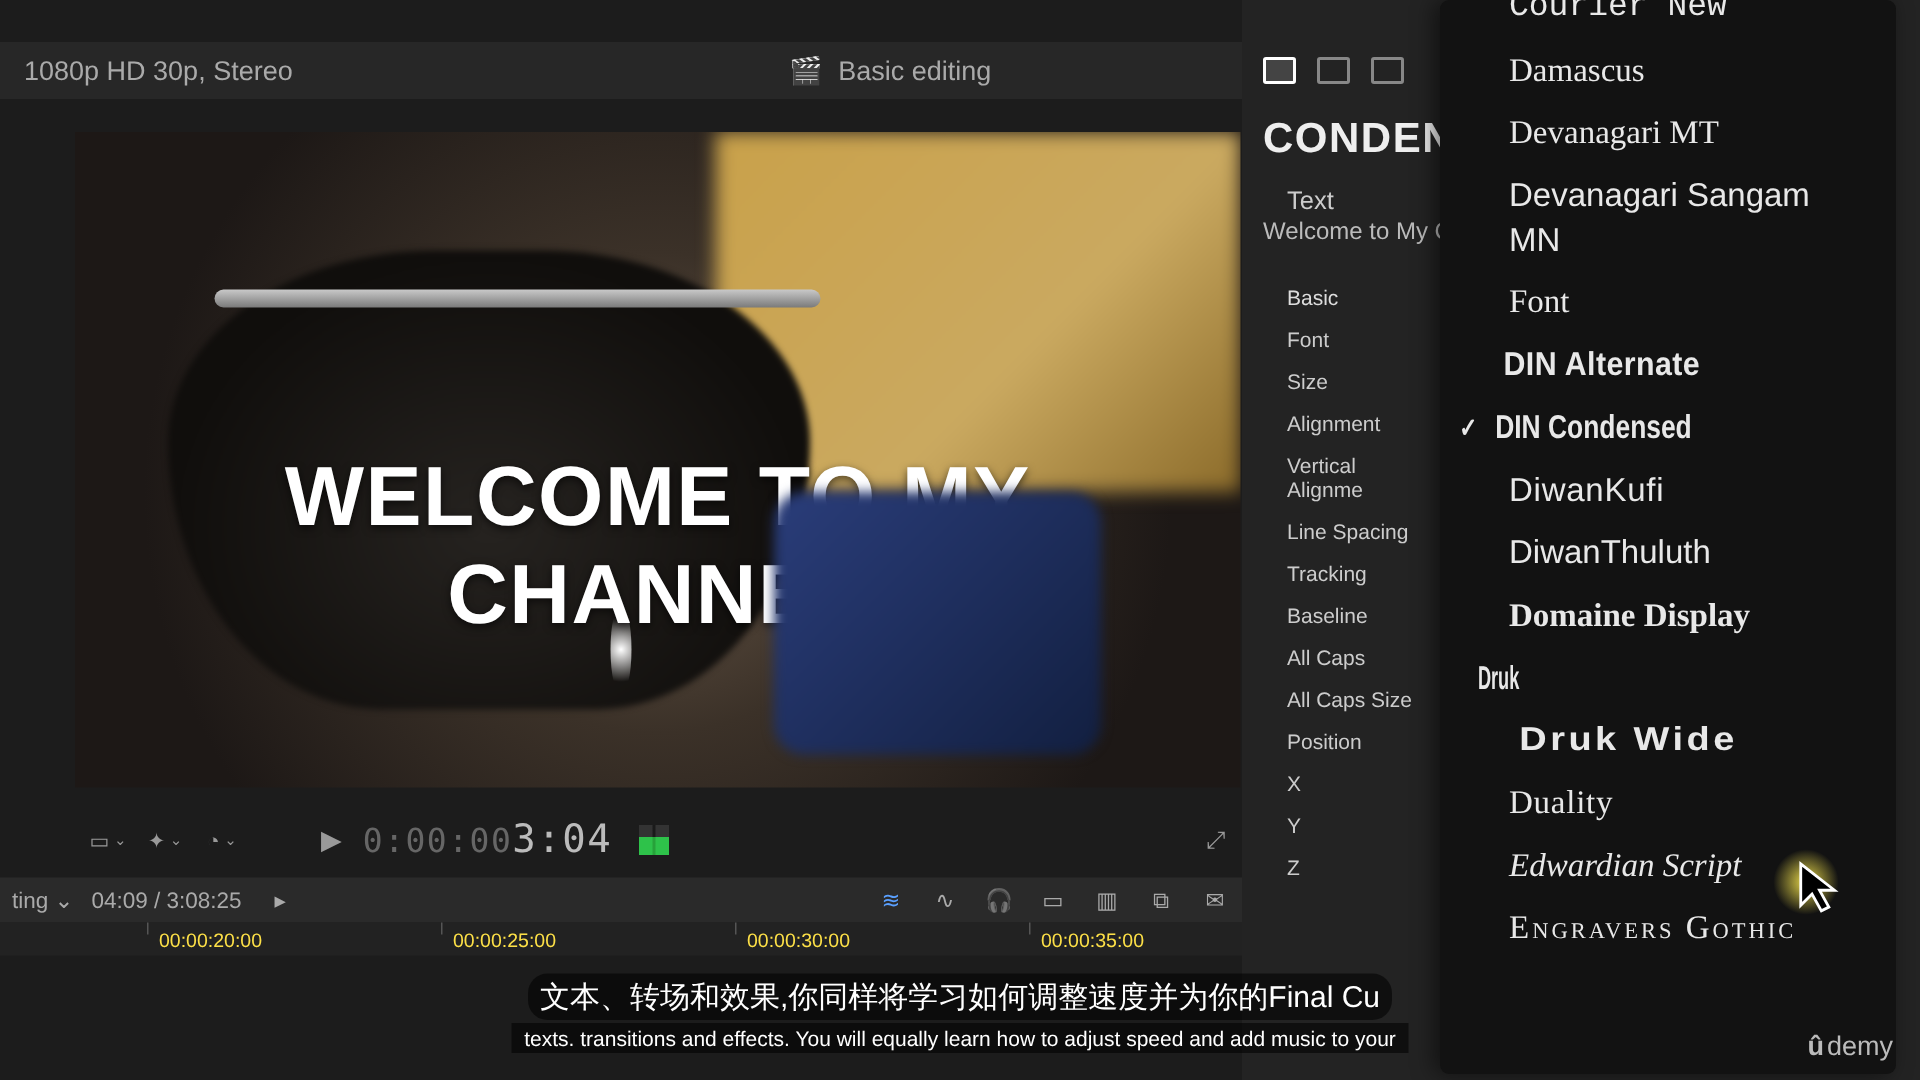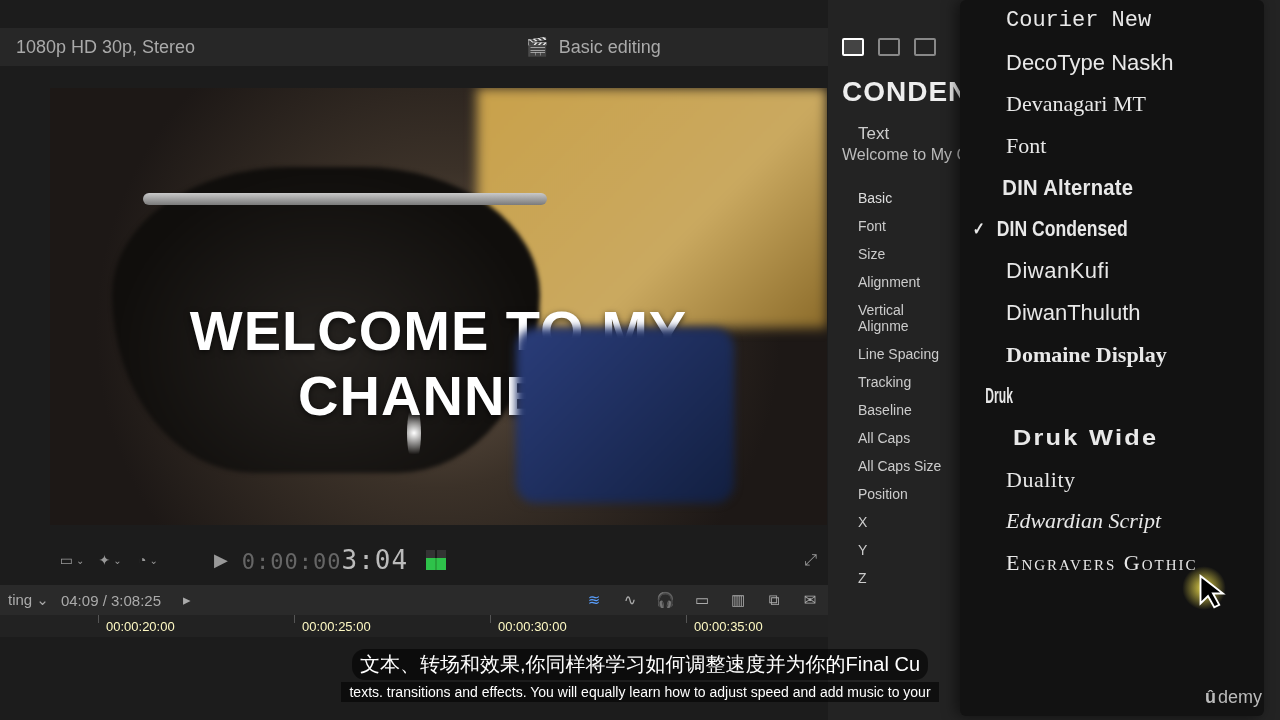--- a/index.html
+++ b/index.html
@@ -23,21 +23,21 @@
   .vb-icon { width:24px; height:24px; display:inline-flex; align-items:center; justify-content:center; margin-right:14px; font-size:14px; }
   .vb-icon .chev { font-size:10px; margin-left:3px; }
   .play { margin-left:40px; margin-right:14px; font-size:18px; }
   .timecode { font-family:monospace; font-size:22px; color:#666; letter-spacing:1px; }
   .timecode .big { color:#bbb; font-size:26px; }
   .meters { width:20px; height:20px; background:linear-gradient(to top,#27a23a 60%,#1a1a1a 60%); margin-left:18px; display:flex; gap:2px;}
   .meters span{flex:1;background:linear-gradient(to top,#2ec24a 60%,#333 60%);}
   .fullscreen { margin-left:auto; font-size:16px; }
   .timeline-hdr { position:absolute; left:0; top:585px; width:830px; height:30px; background:#2a2a2a; display:flex; align-items:center; padding:0 8px; color:#aaa; font-size:15px; gap:12px; }
   .tl-icon { width:24px; text-align:center; }
-  .ruler { position:absolute; left:0; top:615px; width:860px; height:22px; background:#222; color:#fef9c3; font-size:13px; display:flex; align-items:center; }
+  .ruler { position:absolute; left:0; top:615px; width:860px; height:22px; background:#222; color:#fde047; font-size:13px; display:flex; align-items:center; }
   .ruler span { position:absolute; }
   .tick0 { left:106px; } .tick1 { left:302px; } .tick2 { left:498px; } .tick3 { left:694px; }
   .ruler i { position:absolute; top:0; width:1px; height:8px; background:#555; }
 
   .inspector { position:absolute; right:0; top:0; bottom:0; width:452px; background:#232323; }
   .insp-top { position:absolute; left:0; top:28px; width:132px; height:38px; display:flex; align-items:center; gap:14px; padding-left:14px; }
   .insp-top .ii { width:22px;height:18px;border:2px solid #888; border-radius:2px;}
   .insp-top .ii.sel { border-color:#fff; background:#444;}
   .section-title { position:absolute; left:14px; top:76px; font-size:28px; font-weight:800; letter-spacing:1px; color:#eee; font-family:Arial,sans-serif; }
   .insp-body { position:absolute; left:0; top:118px; width:132px; }
@@ -170,30 +170,33 @@
       <div class="prop">Baseline</div>
       <div class="prop">All Caps</div>
       <div class="prop">All Caps Size</div>
       <div class="prop">Position</div>
       <div class="prop">X</div>
       <div class="prop">Y</div>
       <div class="prop">Z</div>
 
     </div>
 
-    <div class="fontlist" id="fontlist" style="padding-top: 16px;">
+    <div class="fontlist" id="fontlist" style="padding-top: 0px;">
 
     <div class="item f-courier" style="margin-top: -16px;">
           <span>Courier New</span>
         </div>
-        <div class="item f-deconaskh">
-          <span>DecoType Naskh</span>
+        <div class="item f-damascus">
+          <span>Damascus</span>
         </div>
         <div class="item f-devmt">
           <span>Devanagari MT</span>
+        </div>
+        <div class="item f-devsangam">
+          <span>Devanagari Sangam MN</span>
         </div>
         <div class="item f-didot">
           <span>Font</span>
         </div>
         <div class="item f-dinalt">
           <span>DIN Alternate</span>
         </div>
         <div class="item f-dincond">
           <span class="chk">✓</span>
           <span>DIN Condensed</span>

